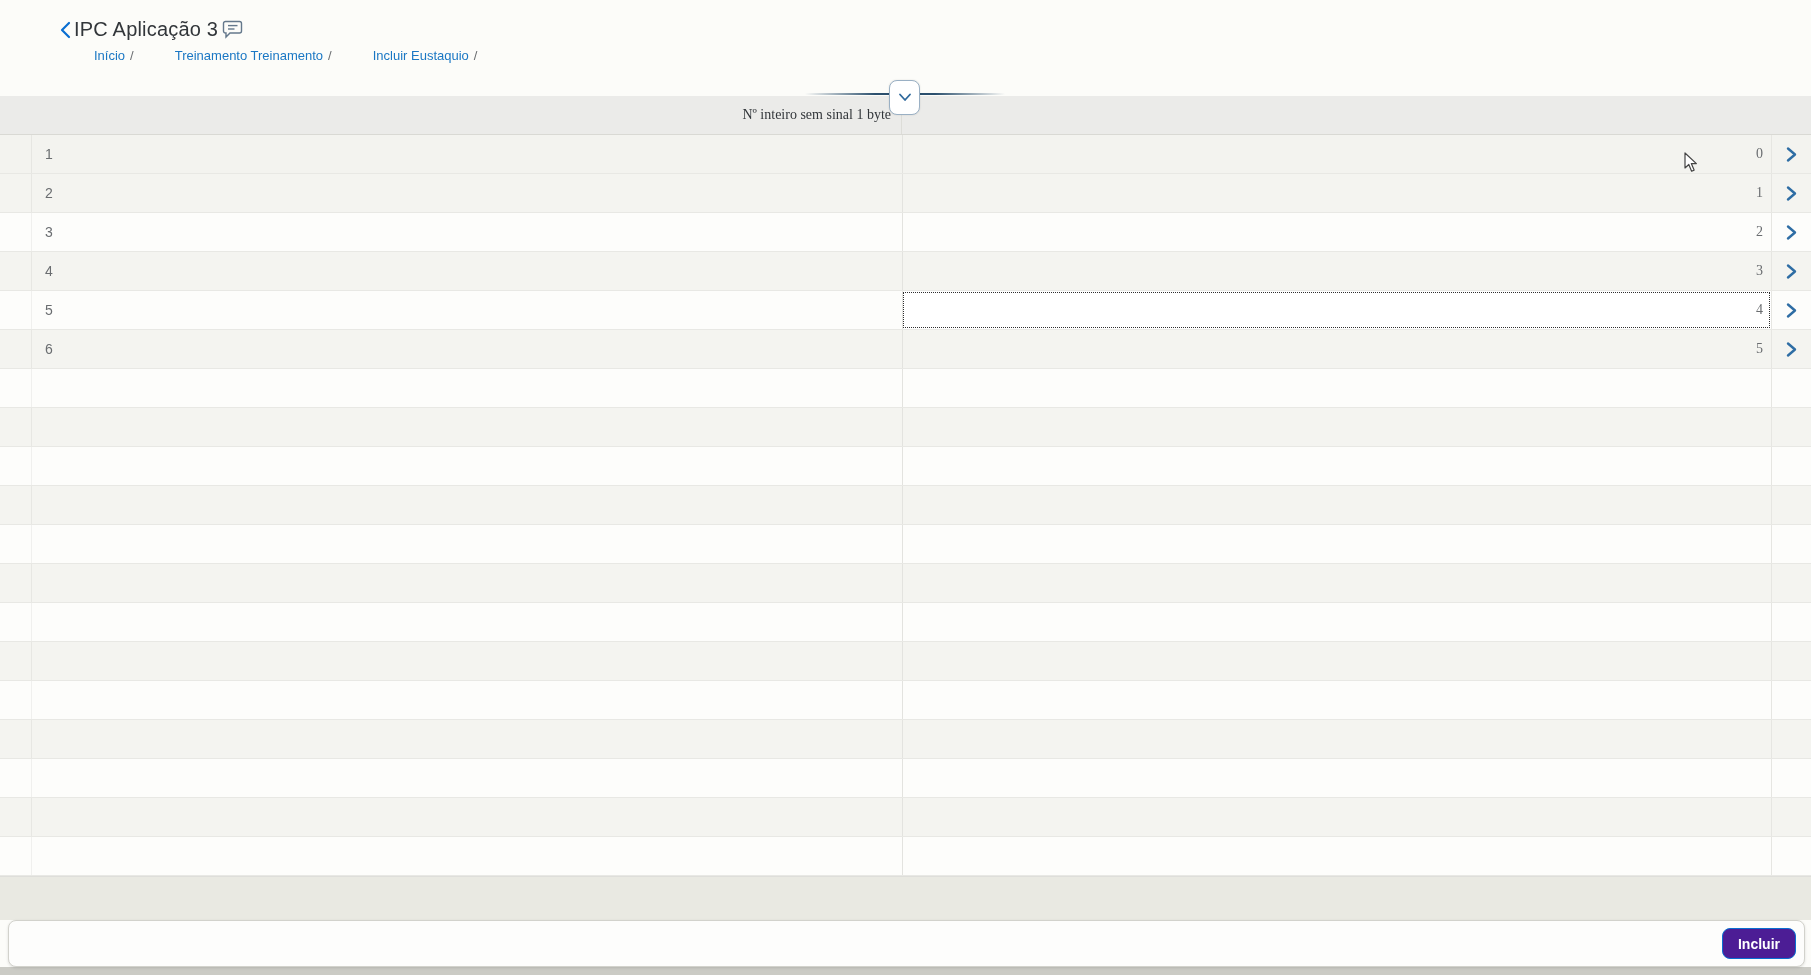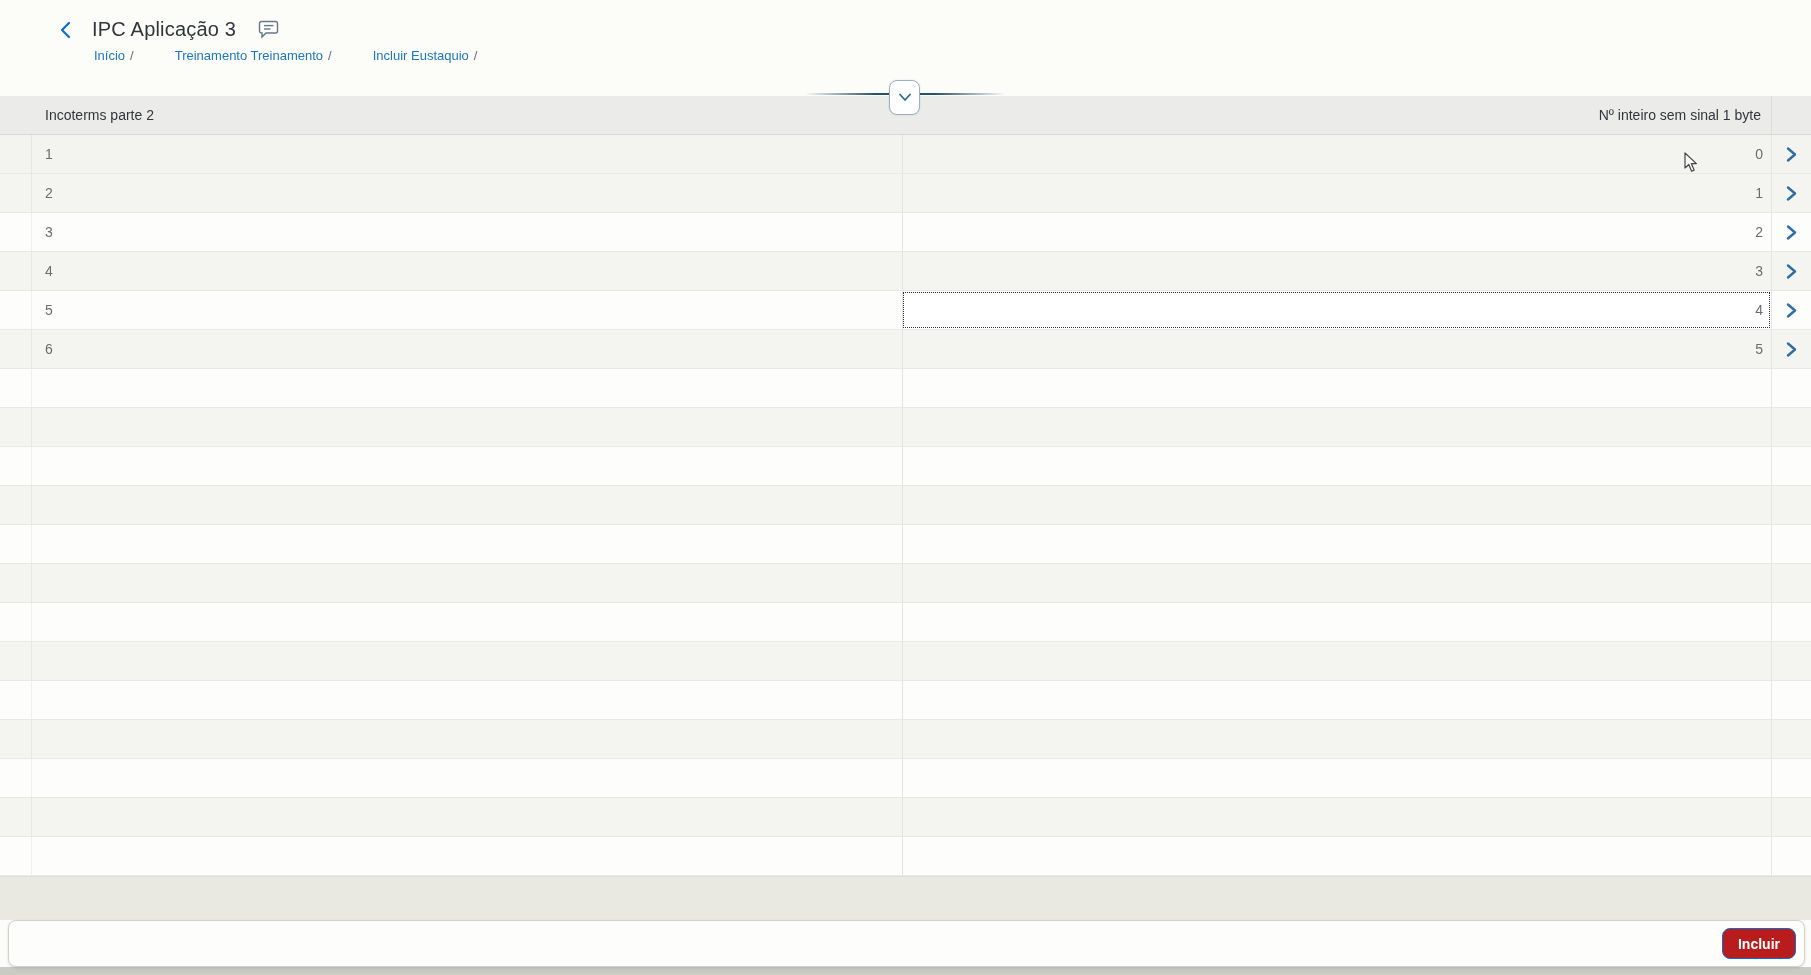--- a/index.html
+++ b/index.html
@@ -2,21 +2,21 @@
 <html><head>
 <meta charset="utf-8">
 <style>
   * { margin: 0; padding: 0; box-sizing: border-box; }
   html, body { width: 1811px; height: 975px; overflow: hidden; }
   body { font-family: "Liberation Sans", sans-serif; background: #fcfcf9; }
   .page { position: relative; width: 1811px; height: 975px; background: #fcfcf9; }
 
   
   .top-header { position: absolute; left: 0; top: 0; width: 100%; height: 96px; background: #fcfcf9; }
-  .title-row { position: absolute; left: 58px; top: 18px; display: flex; align-items: center; gap: 20px; }
+  .title-row { position: absolute; left: 58px; top: 18px; display: flex; align-items: center; gap: 2px; }
   .back-btn { display: inline-flex; align-items: center; cursor: pointer; background: none; border: none; padding: 0; }
   .page-title { font-size: 20px; font-weight: 400; color: #32363a; letter-spacing: .2px; }
   .comment-btn { display: inline-flex; align-items: center; cursor: pointer; background: none; border: none; padding: 0; margin-left: 2px; }
   .breadcrumb { position: absolute; left: 58px; top: 48px; font-size: 13px; white-space: nowrap; }
   .breadcrumb a { color: #1a77c4; text-decoration: none; cursor: pointer; margin-left: 36px; }
   .breadcrumb .sep { color: #6a6d70; margin: 0 5px; }
 
   
   .anchor-line { position: absolute; left: 805px; top: 93px; width: 200px; height: 2px;
     background: linear-gradient(90deg, rgba(43,79,109,0) 0%, #2b4f6d 35%, #2b4f6d 65%, rgba(43,79,109,0) 100%); }
@@ -29,37 +29,37 @@
   .table { position: absolute; left: 0; top: 96px; width: 1811px; }
   .thead { display: flex; height: 39px; background: #ebebe9; border-bottom: 1px solid #d9d9d4;
     align-items: center; font-size: 14px; color: #32363a; }
   .row { display: flex; height: 39px; align-items: center; font-size: 14px; color: #6a6d70;
     border-bottom: 1px solid #e8e8e4; background: #fdfdfb; cursor: pointer; }
   .row.alt { background: #f4f4f0; }
   .row.hovered { background: #f3f3ef; }
   .cell-gutter { width: 32px; height: 100%; border-right: 1px solid rgba(0,0,0,.05); flex: none; }
   .cell-c1 { width: 870px; height: 100%; display: flex; align-items: center; padding-left: 13px; flex: none; }
   .cell-c2 { width: 869px; height: 100%; display: flex; align-items: center; justify-content: flex-end;
-    padding-right: 8px; border-left: 1px solid #e3e3df; flex: none; position: relative; }
+    padding-right: 8px; border-left: 1px solid #e3e3df; flex: none; position: relative; font-family: Liberation Serif, serif; }
   .cell-c2.focused { outline: 1px dotted #2f2f2f; outline-offset: -2px; background: #ffffff; }
   .cell-nav { width: 40px; height: 100%; display: flex; align-items: center; justify-content: center;
     border-left: 1px solid #e6e6e2; flex: none; }
   .thead .cell-c2 { padding-right: 10px; border-left: none; }
   .thead .cell-gutter { border-right: none; }
   .thead .cell-nav { border-left: 1px solid #ddddd8; }
   .nav-chevron { display: inline-flex; cursor: pointer; }
 
   
   .below-band { position: absolute; left: 0; top: 876px; width: 1811px; height: 44px;
     background: #e9e9e2; border-top: 1px solid #dededa; }
   .footer-bar { position: absolute; left: 8px; top: 920px; width: 1797px; height: 47px;
     background: #fdfdfc; border: 1px solid #d2d2cc; border-radius: 8px;
     box-shadow: 0 1px 3px rgba(0,0,0,.12); display: flex; align-items: center; justify-content: flex-end;
     padding-right: 8px; z-index: 4; }
-  .incluir-btn { height: 31px; padding: 0 15px; background: #b91c1c; color: #ffffff;
+  .incluir-btn { height: 31px; padding: 0 15px; background: #4c1d95; color: #ffffff;
     font-family: "Liberation Sans", sans-serif; font-size: 14px; font-weight: 700;
     border: 1px solid #0a6ed1; border-radius: 8px; cursor: pointer; }
   .bottom-strip { position: absolute; left: 0; top: 967px; width: 1811px; height: 8px; background: #cbcbc5; }
 
   .mouse-cursor { position: absolute; left: 1684px; top: 152px; z-index: 50; pointer-events: none; }
 </style>
 </head>
 <body>
 
 <div class="page">
@@ -88,21 +88,20 @@
   <div class="anchor-line"></div>
   <button class="collapse-btn">
     <svg width="14" height="9" viewBox="0 0 14 9">
       <path d="M2 1.5 L7 7 L12 1.5" fill="none" stroke="#2f699c" stroke-width="1.8" stroke-linecap="round" stroke-linejoin="round"></path>
     </svg>
   </button>
 
   <div class="table">
     <div class="thead">
       <div class="cell-gutter"></div>
-      <div class="cell-c1">Incoterms parte 2</div>
       <div class="cell-c2">Nº inteiro sem sinal 1 byte</div>
       <div class="cell-nav"></div>
     </div>
     <div id="tbody">
         <div class="row hovered">
           <div class="cell-gutter"></div>
           <div class="cell-c1">1</div>
           <div class="cell-c2">0</div>
           <div class="cell-nav">
             <span class="nav-chevron">

